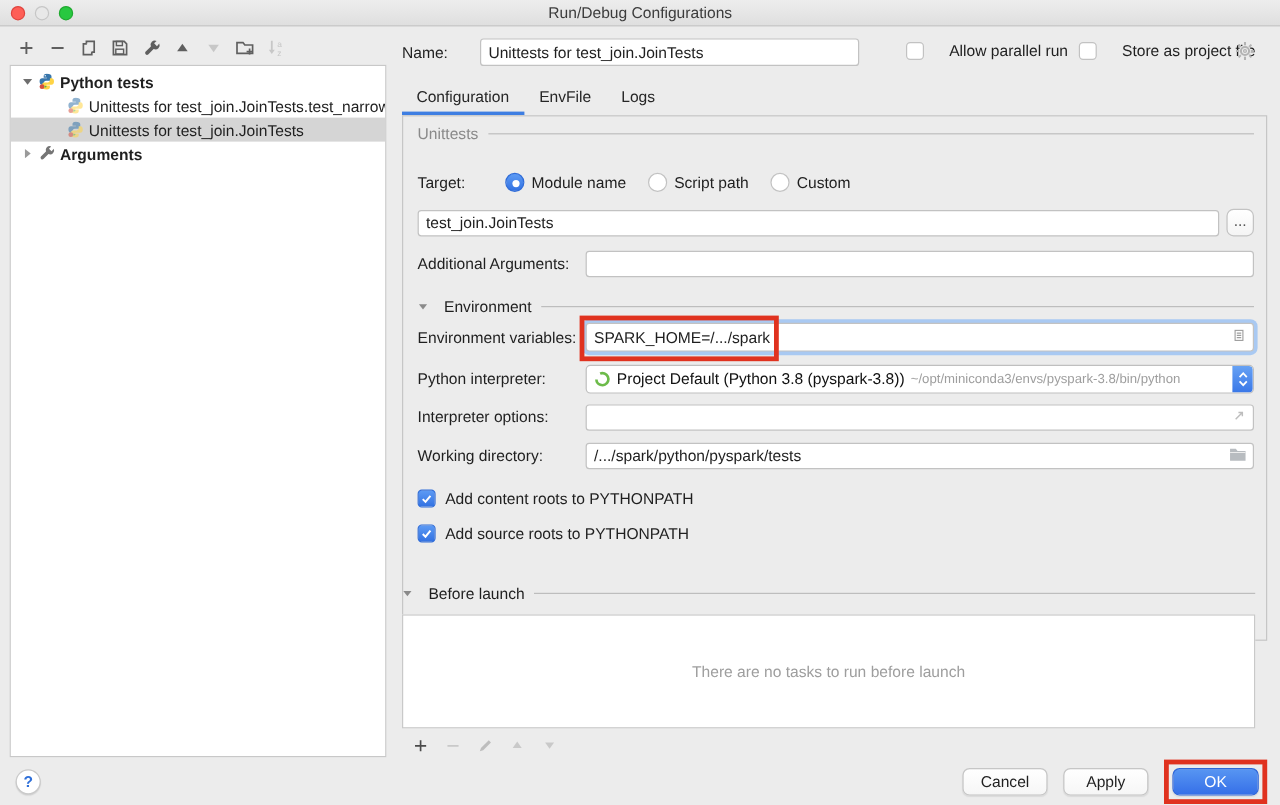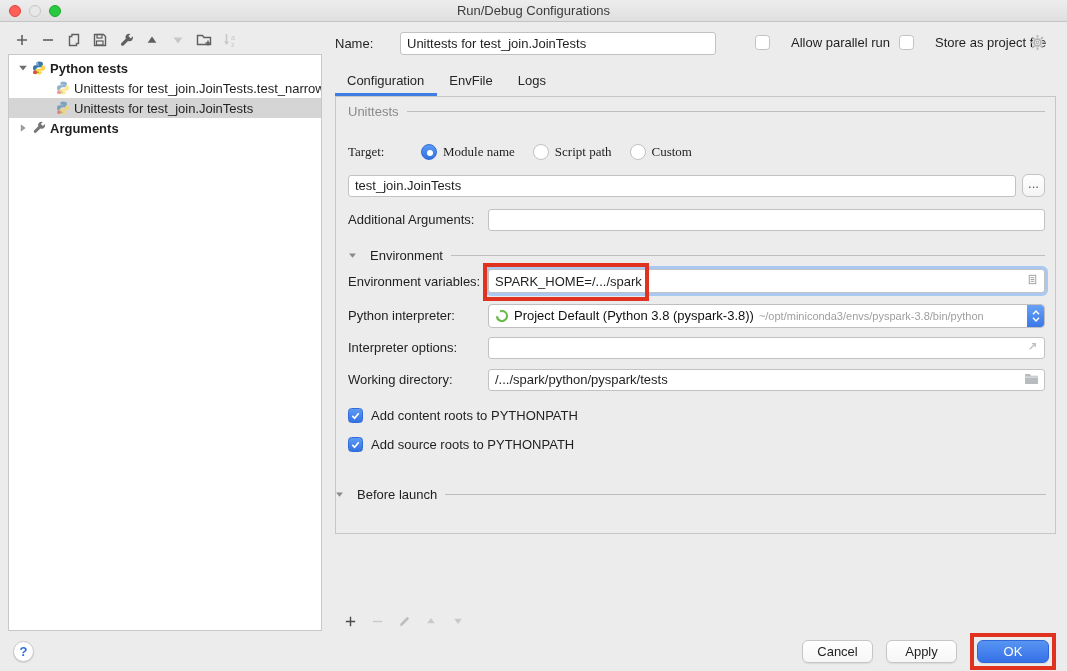--- a/index.html
+++ b/index.html
@@ -261,21 +261,21 @@
       <div class="tab">Logs</div>
     </div>
 
     <div class="config">
 
       <div class="crow group-hdr" style="top:7px;">
         <span class="g-title">Unittests</span>
         <span class="g-line"></span>
       </div>
 
-      <div class="crow" style="top:44px; height:22px;font-family:Liberation Serif, serif;">
+      <div class="crow" style="top:44px; height:22px;">
         <span class="lbl" style="width:73px;">Target:</span>
         <span class="radio-set">
           <span class="radio-opt">
             <span class="radio on"></span>
             <span>Module name</span>
           </span>
           <span class="radio-opt">
             <span class="radio"></span>
             <span>Script path</span>
           </span>
@@ -384,20 +384,23 @@
     </div>
 
     <div class="bl-hdr">
       <svg class="sec-twisty" viewBox="0 0 10 10">
           <path d="M1.2 2.8h7.6L5 7.6z" fill="#8a8a8a"></path>
         </svg>
       <span class="sec-title">Before launch</span>
       <span class="g-line"></span>
     </div>
 
+    <div class="bl-box">
+      <span class="bl-empty">There are no tasks to run before launch</span>
+    </div>
 
     <div class="bl-toolbar">
       <span class="tbtn">
         <svg width="13" height="13" viewBox="0 0 14 14">
             <path d="M7 2v10M2 7h10" stroke="#4a4a4a" stroke-width="1.5"></path>
           </svg>
         </span>
       <span class="tbtn">
         <svg width="13" height="13" viewBox="0 0 14 14">
             <path d="M2 7h10" stroke="#c9c9c9" stroke-width="1.5"></path>

